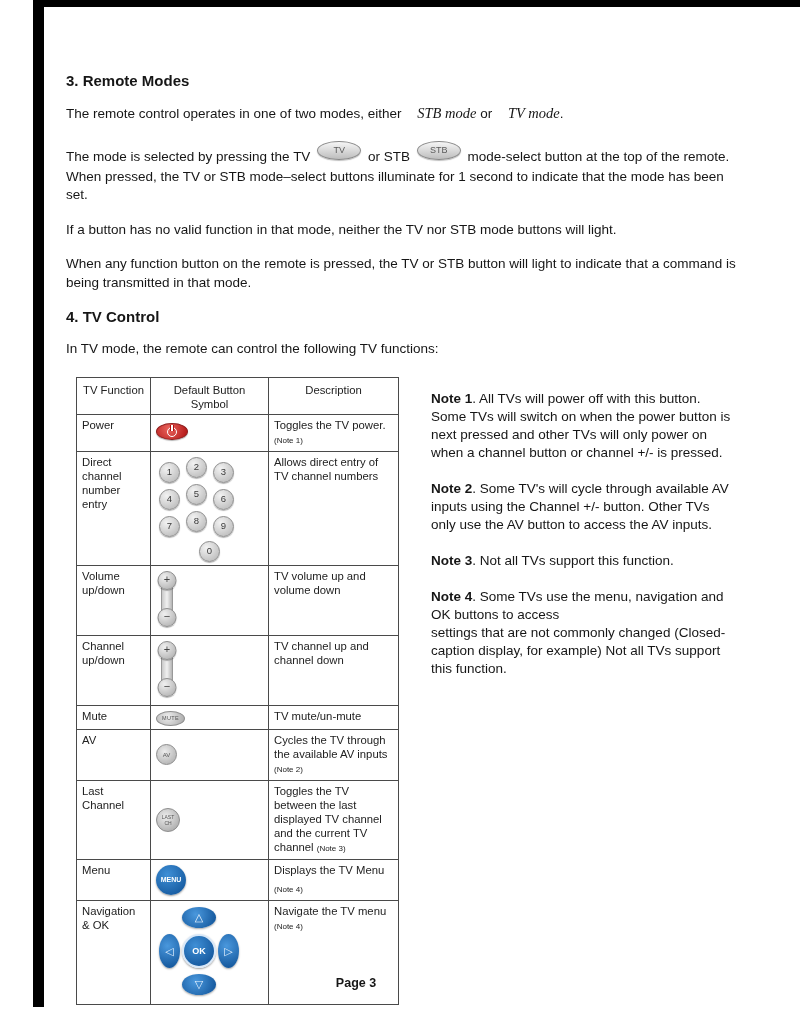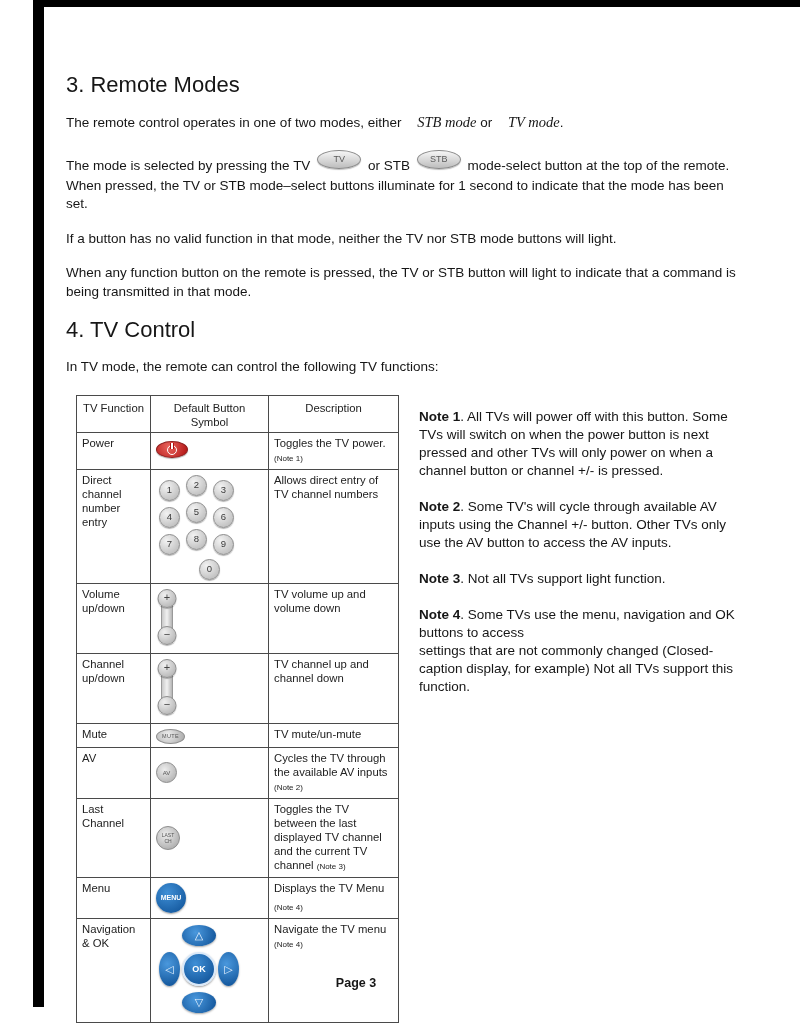--- a/index.html
+++ b/index.html
@@ -4,21 +4,21 @@
 <style>
   html,body{margin:0;padding:0;}
   body{
     width:800px;height:1036px;background:#ffffff;position:relative;overflow:hidden;
     font-family:"Liberation Sans",sans-serif;color:#161616;
   }
   .scan-edge-left{position:absolute;left:33px;top:0;width:11px;height:1007px;background:#000;}
   .scan-edge-top{position:absolute;left:44px;top:0;width:756px;height:7px;background:#000;}
 
   .content{position:absolute;left:66px;top:72px;width:672px;}
-  h1.sec{font-size:22px;font-weight:normal;margin:0 0 15px 0;}
+  h1.sec{font-size:15px;font-weight:bold;margin:0 0 15px 0;}
   h1.sec2{margin-top:6px;}
   .para{font-size:13.5px;line-height:18.5px;margin:0 0 16px 0;}
   .serif-italic{font-family:"Liberation Serif",serif;font-style:italic;font-size:14.5px;margin-left:12px;}
   .mode-btn{
     display:inline-block;width:42px;height:17px;border-radius:50%;
     border:1px solid #8a8a8a;background:linear-gradient(#f6f6f6,#bdbdbd);
     color:#5a5a5a;font-size:9px;text-align:center;line-height:16px;
     position:relative;top:-8px;margin:0 3px;box-shadow:0 1px 1px rgba(0,0,0,.25);
   }
 
@@ -85,21 +85,21 @@
     box-shadow:0 1px 2px rgba(0,0,0,.35);border-radius:50%;font-size:11px;}
   .nav-up{left:50%;top:0;transform:translateX(-50%);width:34px;height:21px;}
   .nav-down{left:50%;bottom:0;transform:translateX(-50%);width:34px;height:21px;}
   .nav-left{left:3px;top:50%;transform:translateY(-50%);width:21px;height:34px;}
   .nav-right{right:3px;top:50%;transform:translateY(-50%);width:21px;height:34px;}
   .nav-ok{position:absolute;left:50%;top:50%;transform:translate(-50%,-50%);width:30px;height:30px;border-radius:50%;
     background:radial-gradient(circle at 38% 32%,#3f8fd6,#0a4a8f);color:#fff;font-size:9px;font-weight:bold;
     display:flex;align-items:center;justify-content:center;border:2px solid #d9e8f8;box-shadow:0 1px 2px rgba(0,0,0,.4);}
 
   .notes{margin-left:20px;width:320px;font-size:13.5px;line-height:18px;}
-  .note{margin-bottom:18px;}
+  .note{margin-bottom:18px;margin-left:12px;}
   .note .nlabel{font-weight:bold;}
 
   .footer{position:absolute;left:0;width:712px;bottom:46px;text-align:center;font-weight:bold;font-size:12.5px;}
 </style>
 </head>
 <body>
 
 <div class="scan-edge-left"></div>
 <div class="scan-edge-top"></div>
 
@@ -270,21 +270,21 @@
       </table>
 
     <div class="notes">
       <p class="note">
         <span class="nlabel">Note 1</span><span>. All TVs will power off with this button. Some TVs will switch on when the power button is next pressed and other TVs will only power on when a channel button or channel +/- is pressed.</span>
       </p>
       <p class="note">
         <span class="nlabel">Note 2</span><span>. Some TV's will cycle through available AV inputs using the Channel +/- button. Other TVs only use the AV button to access the AV inputs.</span>
       </p>
       <p class="note">
-        <span class="nlabel">Note 3</span><span>. Not all TVs support light function.</span>
+        <span class="nlabel">Note 3</span><span>. Not all TVs support this function.</span>
       </p>
       <p class="note">
         <span class="nlabel">Note 4</span><span>. Some TVs use the menu, navigation and OK buttons to access</span><br>
         <span>settings that are not commonly changed (Closed-caption display, for example) Not all TVs support this function.</span>
       </p>
     </div>
 
   </div>
 </div>
 

